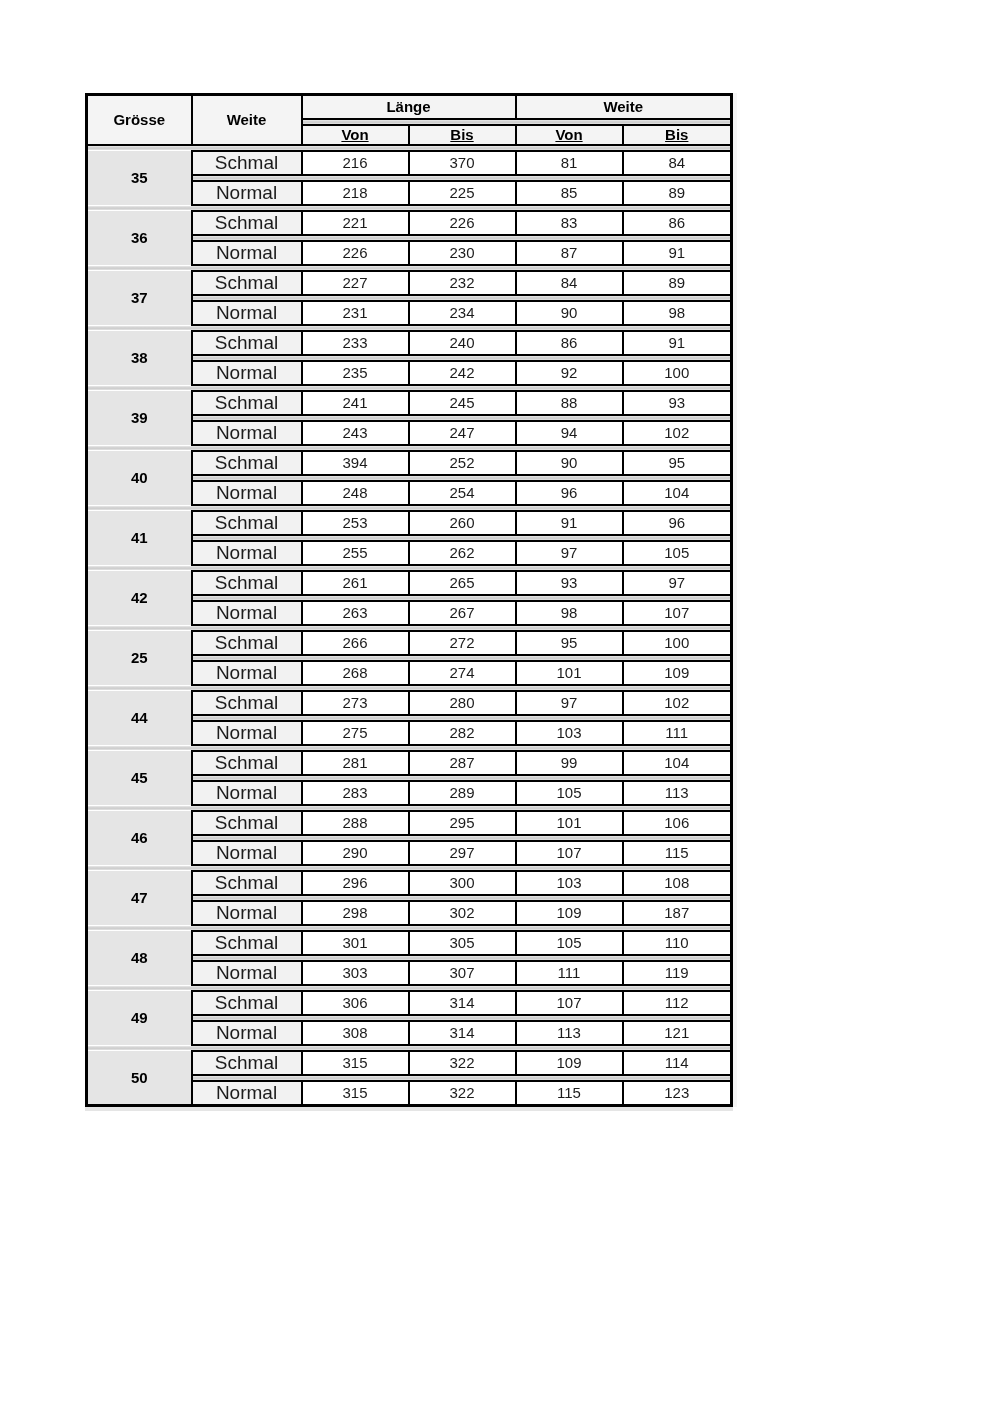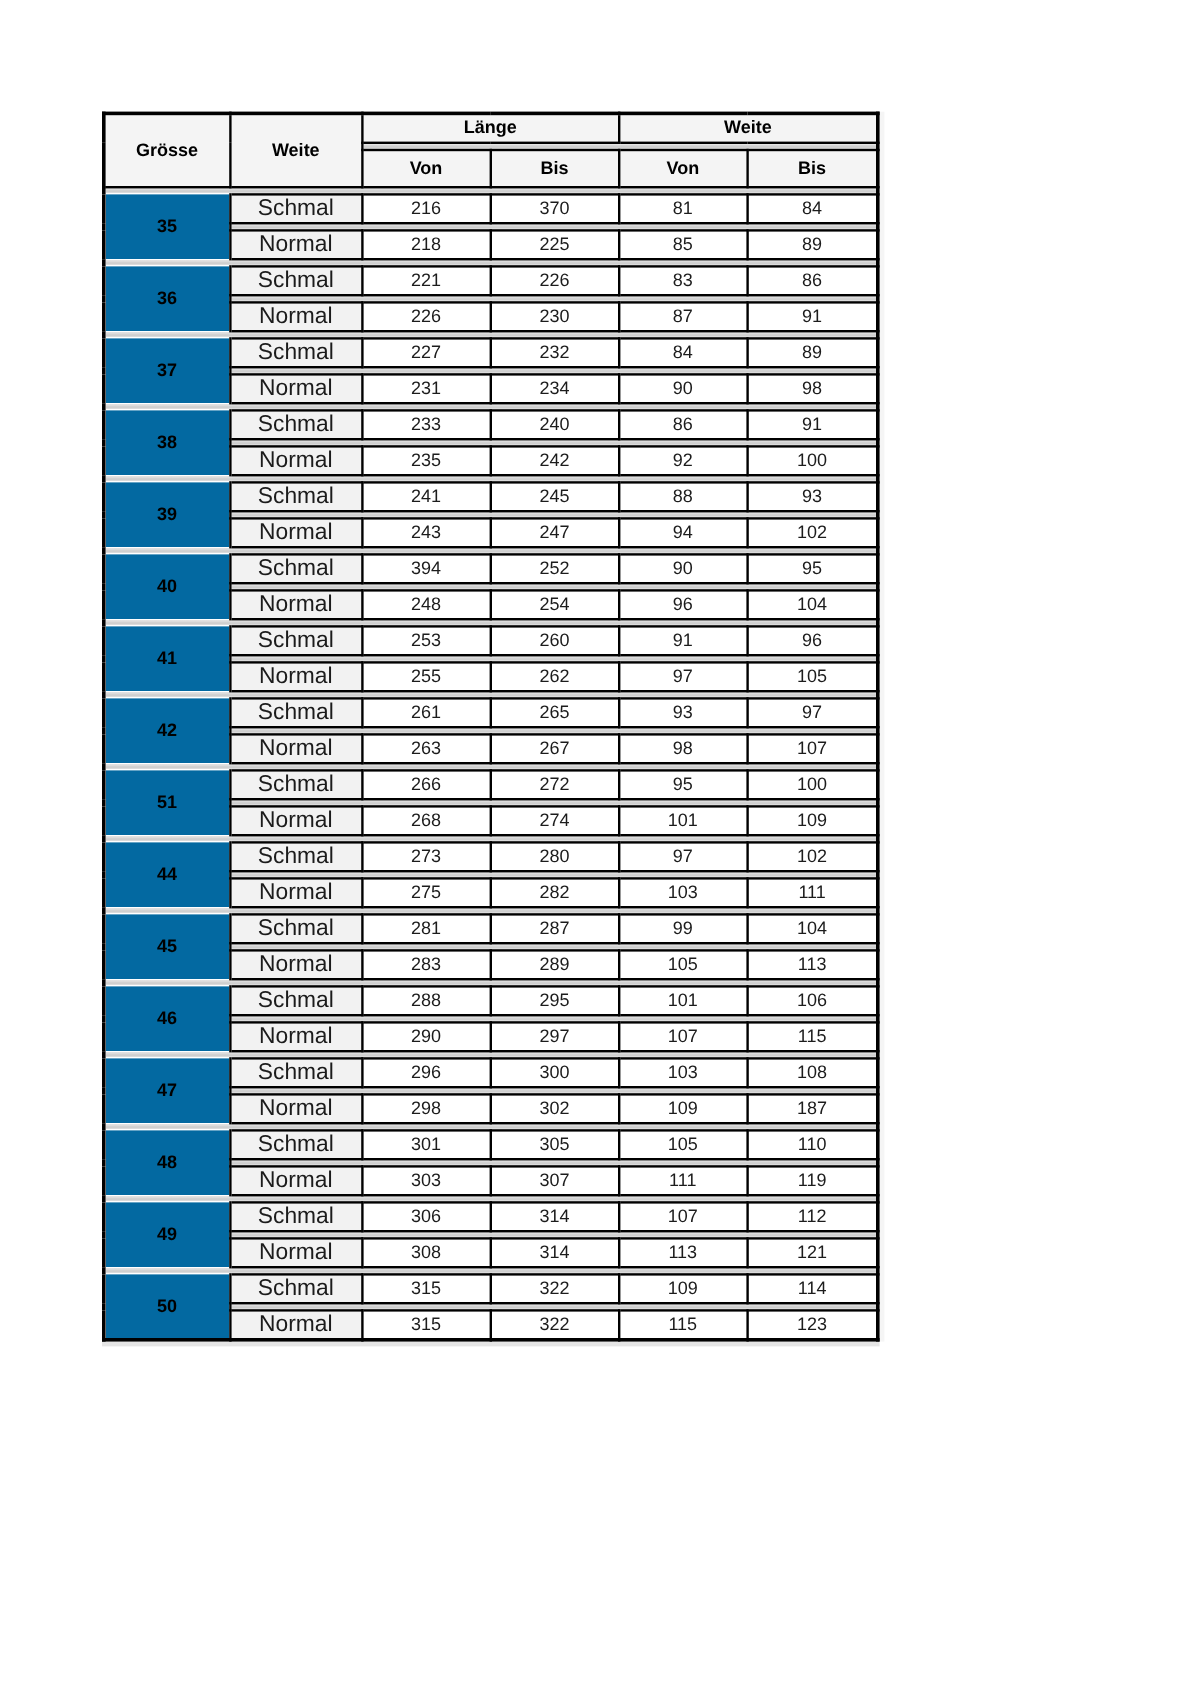--- a/index.html
+++ b/index.html
@@ -37,32 +37,32 @@
   }
   
   td.hcell {
     background: #f4f4f4;
     border: 2px solid #000000;
     font-weight: bold;
     font-size: 15px;
     color: #000000;
   }
   tr.hrow1 td.group { height: 24px; }
-  tr.hrow2 td.sub   { height: 31px; }
+  tr.hrow2 td.sub   { height: 20px; text-decoration: underline; }
   
   tr.sep td.sepcell {
     height: 6px;
     border: none;
     background: linear-gradient(to bottom, #e9e9e9, #cfcfcf 45%, #cfcfcf 70%, #e6e6e6);
     line-height: 0;
     font-size: 0;
   }
   
   td.size {
-    background: #0369a1;
+    background: #e5e5e5;
     border-top: none;
     border-bottom: none;
     border-left: none;
     border-right: 2px solid #000000;
     font-weight: bold;
     font-size: 15px;
     color: #000000;
   }
   td.label {
     background: #f2f2f2;
@@ -271,21 +271,21 @@
           <td class="label">Normal</td>
           <td class="num">263</td>
           <td class="num">267</td>
           <td class="num">98</td>
           <td class="num">107</td>
         </tr>
         <tr class="sep">
           <td class="sepcell" colspan="6"></td>
         </tr>
         <tr class="row schmal">
-          <td class="size" rowspan="3">51</td>
+          <td class="size" rowspan="3">25</td>
           <td class="label">Schmal</td>
           <td class="num">266</td>
           <td class="num">272</td>
           <td class="num">95</td>
           <td class="num">100</td>
         </tr>
         <tr class="sep">
           <td class="sepcell" colspan="5"></td>
         </tr>
         <tr class="row normal">

